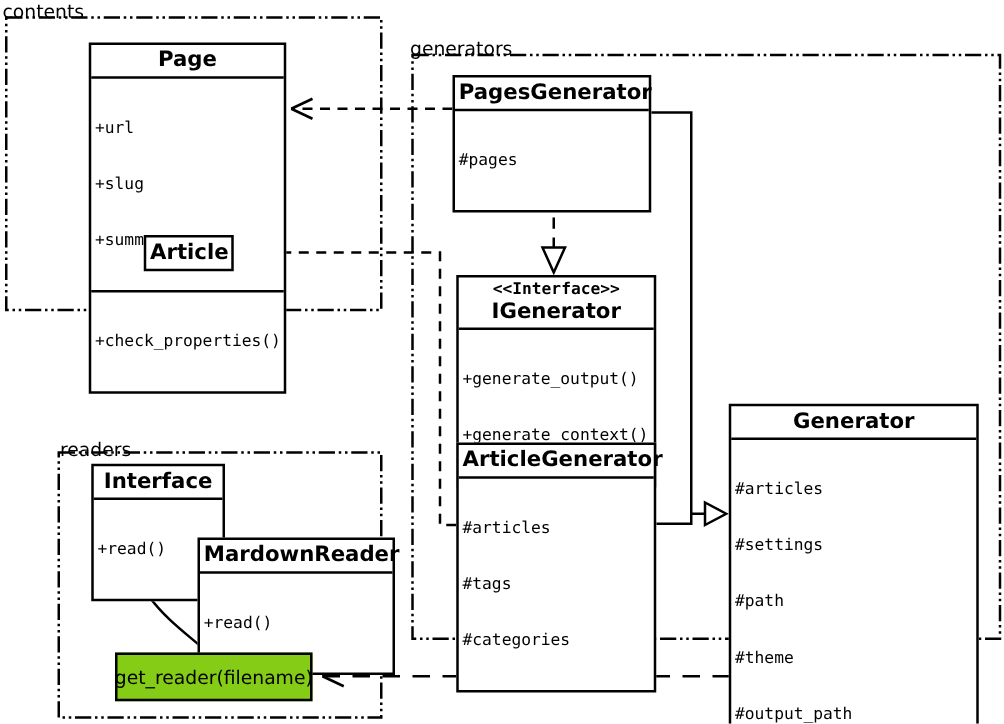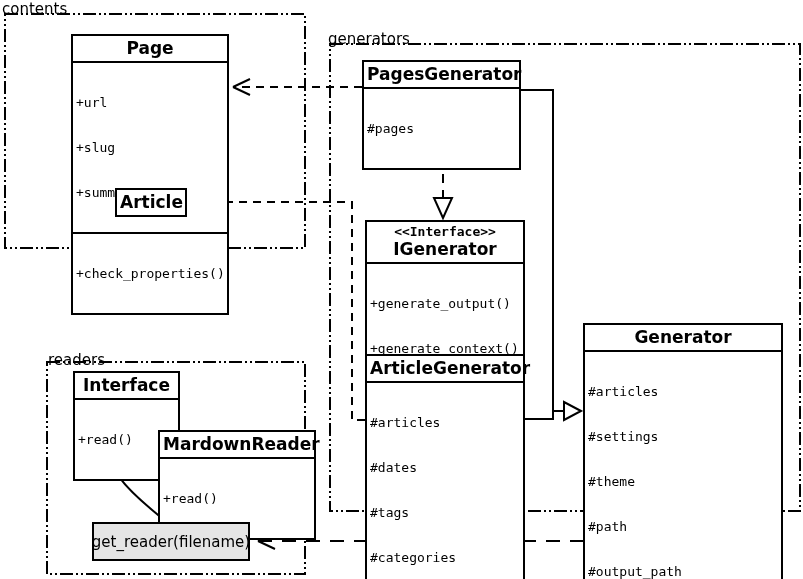--- a/index.html
+++ b/index.html
@@ -21,21 +21,21 @@
     font-family:"DejaVu Sans Mono",monospace;font-weight:bold;
     font-size:13px;line-height:15px;
   }
   .compartment{
     font-family:"DejaVu Sans Mono",monospace;font-size:13px;line-height:15px;
     padding:2px 3px;white-space:pre;
   }
   .compartment + .compartment{border-top:2px solid #000;}
   .pkg-label{position:absolute;z-index:3;font-size:15px;line-height:16px;white-space:nowrap;}
   .plain-box{
-    position:absolute;z-index:2;background:#e5e5e5;border:2px solid #000;box-sizing:border-box;
+    position:absolute;z-index:2;background:#84cc16;border:2px solid #000;box-sizing:border-box;
     display:flex;align-items:center;justify-content:center;font-size:15px;white-space:nowrap;
   }
 </style>
 </head>
 <body>
 
 <div class="stage">
 
   <svg class="layer" width="803" height="579" viewBox="0 0 803 579">
 
@@ -107,34 +107,33 @@
     <div class="compartment">
       <div>+generate_output()</div>
       <div>+generate_context()</div>
     </div>
   </div>
 
   <div class="uml-box" style="left:365px;top:354px;width:160px;">
     <div class="uml-title">ArticleGenerator</div>
     <div class="compartment">
       <div>#articles</div>
-      <div>#dates</div>
       <div>#tags</div>
       <div>#categories</div>
     </div>
 
   </div>
 
   <div class="uml-box" style="left:583px;top:323px;width:200px;">
     <div class="uml-title">Generator</div>
     <div class="compartment">
       <div>#articles</div>
       <div>#settings</div>
+      <div>#path</div>
       <div>#theme</div>
-      <div>#path</div>
       <div>#output_path</div>
       
     </div>
 
   </div>
 
   <div class="uml-box" style="left:73px;top:371px;width:107px;">
     <div class="uml-title">Interface</div>
     <div class="compartment">
       <div>+read()</div>

